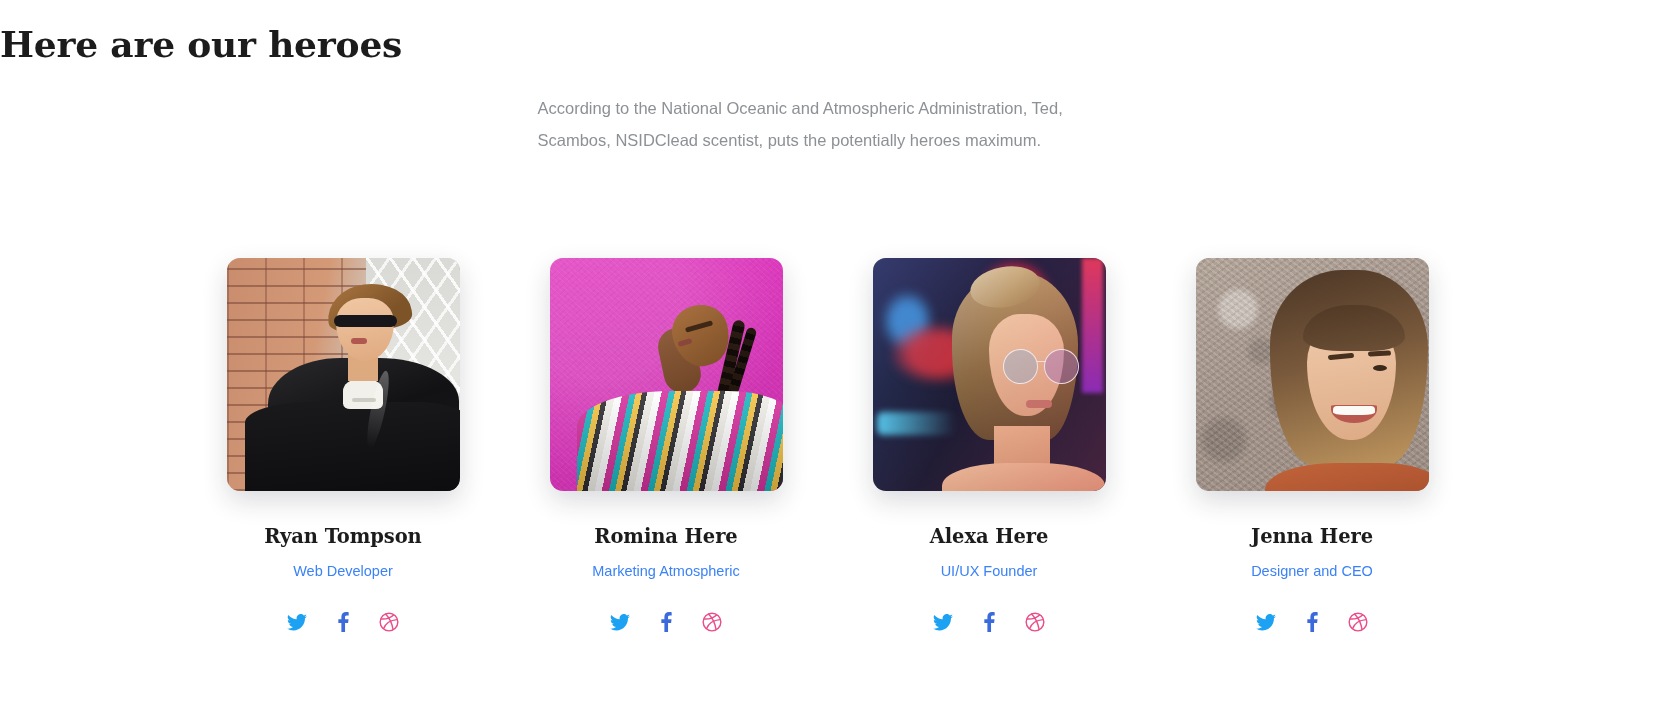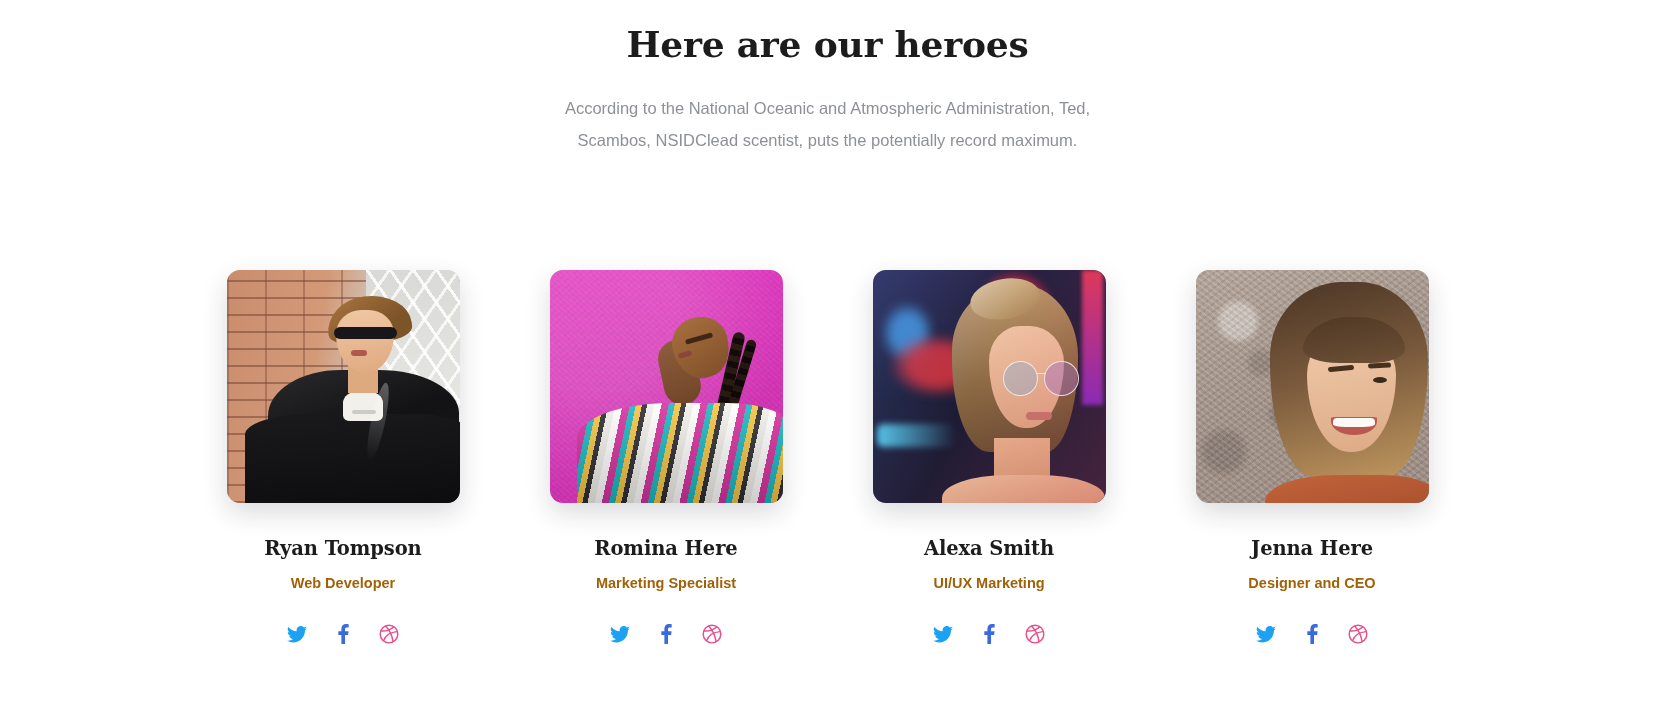--- a/index.html
+++ b/index.html
@@ -20,21 +20,20 @@
     width: 1655px;
     height: 705px;
     position: relative;
     background: #ffffff;
   }
 
   
   .header {
     width: 100%;
     padding-top: 22px;
-    text-align: center;
   }
 
   .section-title {
     font-family: "DejaVu Serif", "Liberation Serif", serif;
     font-size: 36px;
     font-weight: 700;
     color: #1c1c1c;
     letter-spacing: -0.2px;
     line-height: 1.25;
   }
@@ -58,21 +57,20 @@
     display: flex;
     justify-content: center;
     gap: 90px;
   }
 
   .team-card {
     width: 233px;
     display: flex;
     flex-direction: column;
     align-items: center;
-    margin-top: 12px;
   }
 
   .avatar-frame {
     width: 233px;
     height: 233px;
     border-radius: 13px;
     overflow: hidden;
     position: relative;
     box-shadow: 0 10px 26px rgba(25, 30, 45, 0.16);
     background: #e9e9e9;
@@ -92,22 +90,22 @@
     color: #1c1c1c;
     letter-spacing: -0.1px;
     text-align: center;
     white-space: nowrap;
   }
 
   .member-role {
     margin-top: 15px;
     font-family: "Liberation Sans", sans-serif;
     font-size: 14.5px;
-    font-weight: 700;
-    color: #a16207;
+    font-weight: 400;
+    color: #3b82f6;
     text-align: center;
     white-space: nowrap;
   }
 
   .social-row {
     margin-top: 30px;
     display: flex;
     align-items: center;
     justify-content: center;
     gap: 20px;
@@ -408,21 +406,21 @@
     border-radius: 40% 34% 0 0 / 72% 66% 0 0;
   }
 </style>
 </head>
 <body>
 
 <div class="page">
 
   <div class="header">
     <h1 class="section-title">Here are our heroes</h1>
-    <p class="section-subtitle">According to the National Oceanic and Atmospheric Administration, Ted, Scambos, NSIDClead scentist, puts the potentially record maximum.</p>
+    <p class="section-subtitle">According to the National Oceanic and Atmospheric Administration, Ted, Scambos, NSIDClead scentist, puts the potentially heroes maximum.</p>
   </div>
 
   <div class="team-grid">
 
     <div class="team-card">
       <div class="avatar-frame">
         <div class="avatar-art">
           <div class="art-brick"></div>
           <div class="art-brick-window"></div>
           <div class="art-m1-jacket"></div>
@@ -474,21 +472,21 @@
           <div class="art-m2-chest"></div>
           <div class="art-m2-face"></div>
           <div class="art-m2-brow"></div>
           <div class="art-m2-lip"></div>
           <div class="art-m2-top">
               <div class="art-m2-topshade"></div>
             </div>
         </div>
       </div>
       <div class="member-name">Romina Here</div>
-      <div class="member-role">Marketing Specialist</div>
+      <div class="member-role">Marketing Atmospheric</div>
       <div class="social-row">
         <a class="social-link" href="#">
           <svg width="20" height="17" viewBox="0 0 24 20" aria-hidden="true">
             <path fill="#1da1f2" d="M24 2.4a9.6 9.6 0 0 1-2.83.79A4.94 4.94 0 0 0 23.34.38a9.84 9.84 0 0 1-3.13 1.2A4.92 4.92 0 0 0 11.7 6.05 13.96 13.96 0 0 1 1.67.9 4.92 4.92 0 0 0 3.2 7.48a4.9 4.9 0 0 1-2.23-.62v.06a4.93 4.93 0 0 0 3.95 4.83 4.96 4.96 0 0 1-2.22.08 4.93 4.93 0 0 0 4.6 3.42A9.88 9.88 0 0 1 0 17.3a13.94 13.94 0 0 0 7.55 2.21c9.06 0 14.01-7.5 14.01-14v-.64A10 10 0 0 0 24 2.4z"></path>
           </svg>
         </a>
         <a class="social-link" href="#">
           <svg width="11" height="20" viewBox="0 0 12 22" aria-hidden="true">
             <path fill="#3b6bdb" d="M7.7 22V12h3.35l.5-3.9H7.7V5.62c0-1.13.31-1.9 1.93-1.9h2.06V.24C11.34.16 10.12 0 8.7 0 5.72 0 3.68 1.82 3.68 5.17V8.1H.32V12h3.36v10H7.7z"></path>
           </svg>
@@ -520,22 +518,22 @@
           <div class="art-m3-neck"></div>
           <div class="art-m3-shoulder"></div>
           <div class="art-m3-face"></div>
           <div class="art-m3-glass-l"></div>
           <div class="art-m3-glass-r"></div>
           <div class="art-m3-bridge"></div>
           <div class="art-m3-lip"></div>
           <div class="art-m3-glow"></div>
         </div>
       </div>
-      <div class="member-name">Alexa Smith</div>
-      <div class="member-role">UI/UX Marketing</div>
+      <div class="member-name">Alexa Here</div>
+      <div class="member-role">UI/UX Founder</div>
       <div class="social-row">
         <a class="social-link" href="#">
           <svg width="20" height="17" viewBox="0 0 24 20" aria-hidden="true">
             <path fill="#1da1f2" d="M24 2.4a9.6 9.6 0 0 1-2.83.79A4.94 4.94 0 0 0 23.34.38a9.84 9.84 0 0 1-3.13 1.2A4.92 4.92 0 0 0 11.7 6.05 13.96 13.96 0 0 1 1.67.9 4.92 4.92 0 0 0 3.2 7.48a4.9 4.9 0 0 1-2.23-.62v.06a4.93 4.93 0 0 0 3.95 4.83 4.96 4.96 0 0 1-2.22.08 4.93 4.93 0 0 0 4.6 3.42A9.88 9.88 0 0 1 0 17.3a13.94 13.94 0 0 0 7.55 2.21c9.06 0 14.01-7.5 14.01-14v-.64A10 10 0 0 0 24 2.4z"></path>
           </svg>
         </a>
         <a class="social-link" href="#">
           <svg width="11" height="20" viewBox="0 0 12 22" aria-hidden="true">
             <path fill="#3b6bdb" d="M7.7 22V12h3.35l.5-3.9H7.7V5.62c0-1.13.31-1.9 1.93-1.9h2.06V.24C11.34.16 10.12 0 8.7 0 5.72 0 3.68 1.82 3.68 5.17V8.1H.32V12h3.36v10H7.7z"></path>
           </svg>

